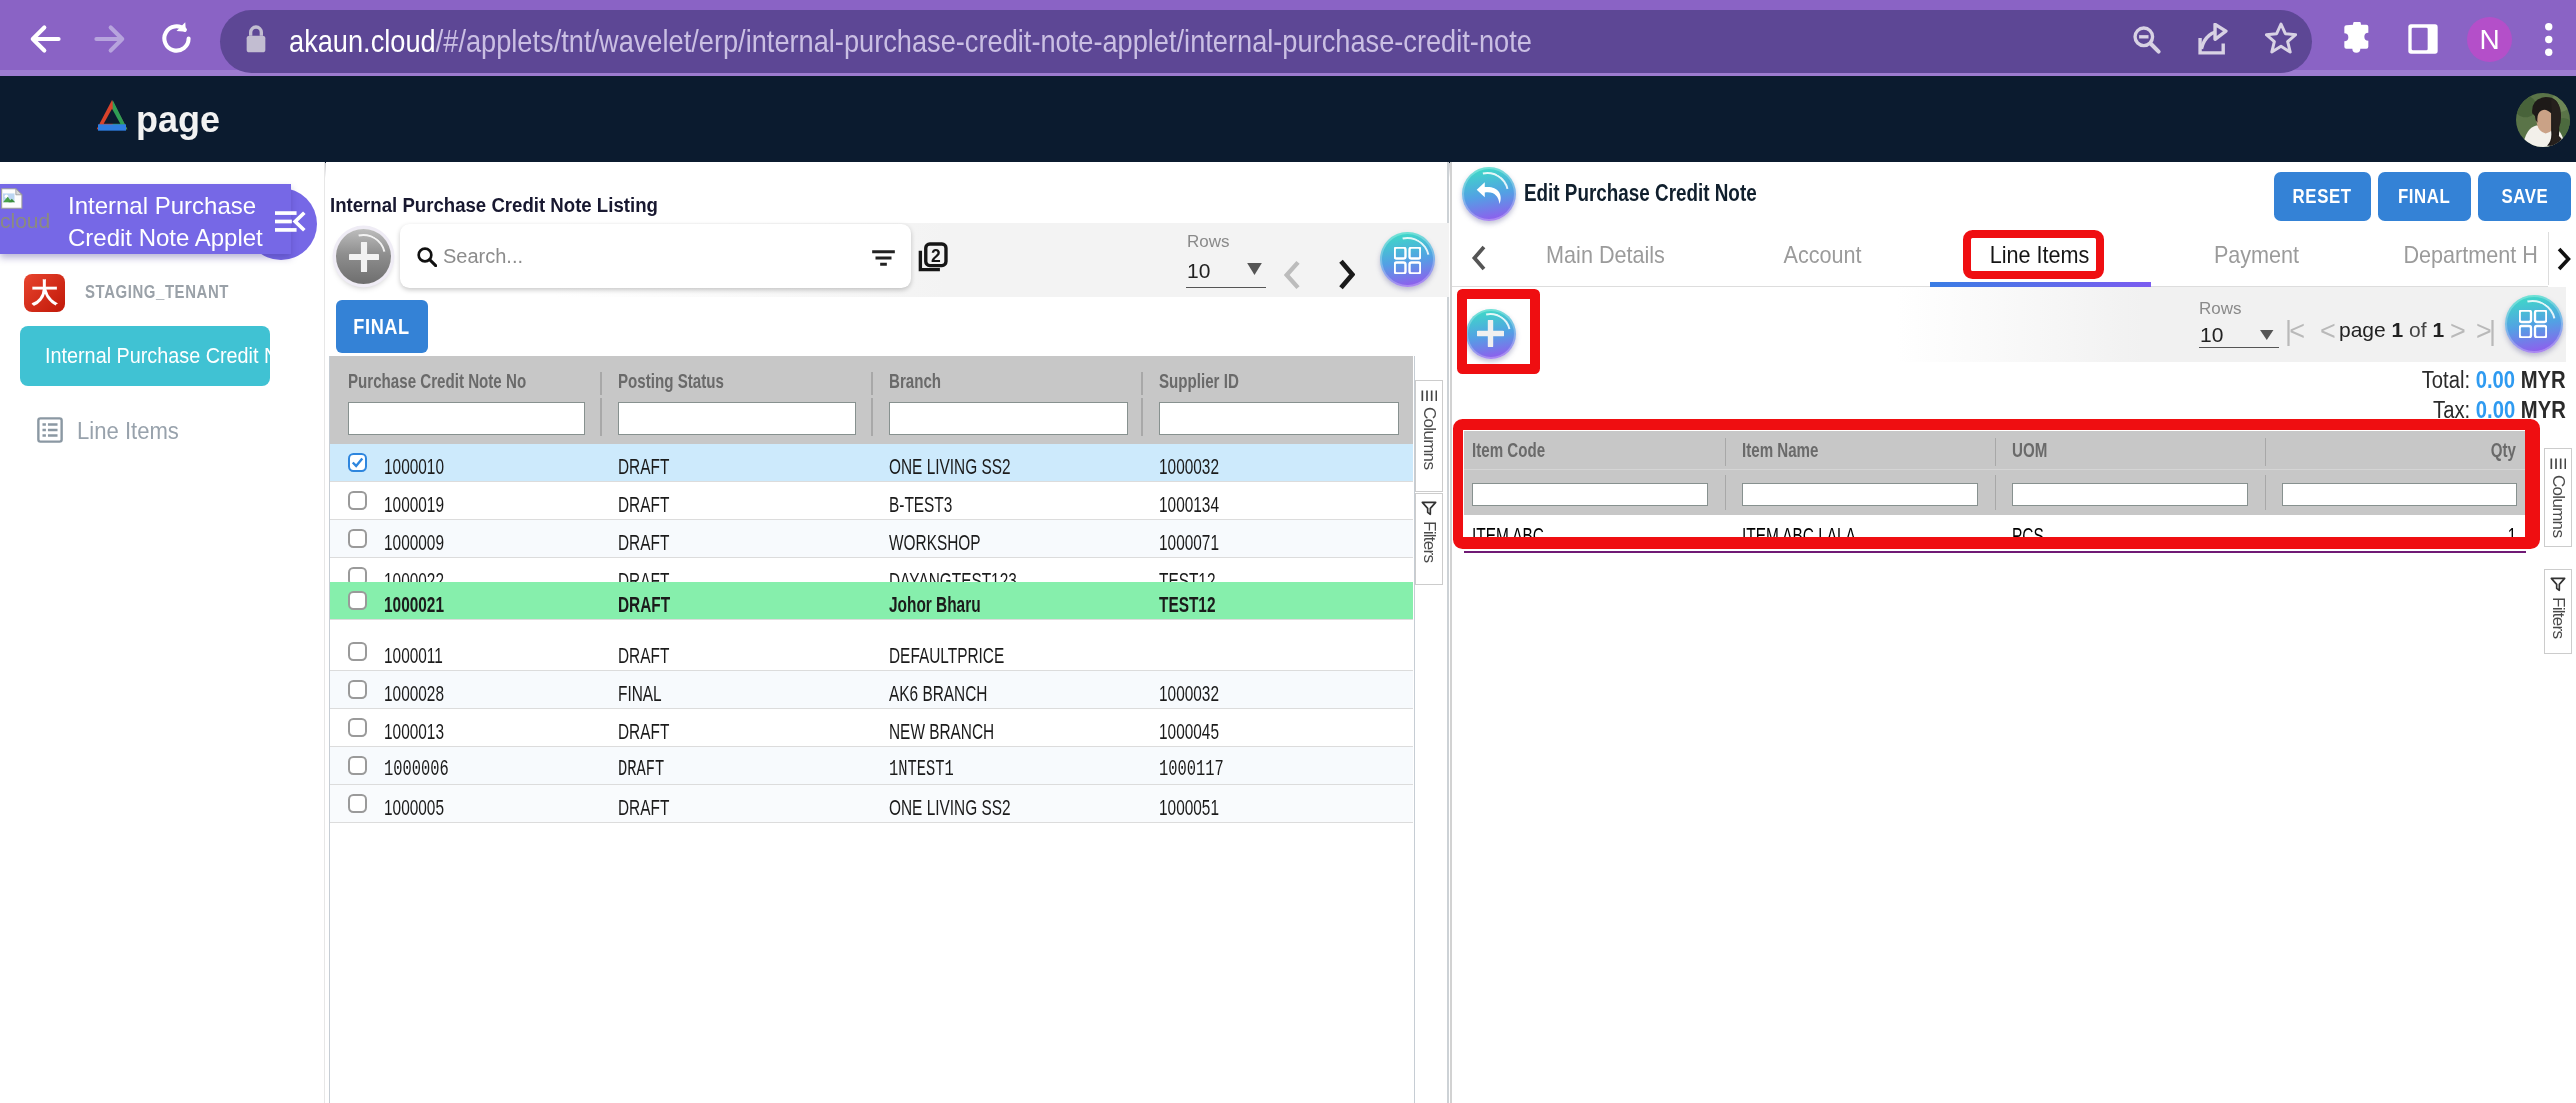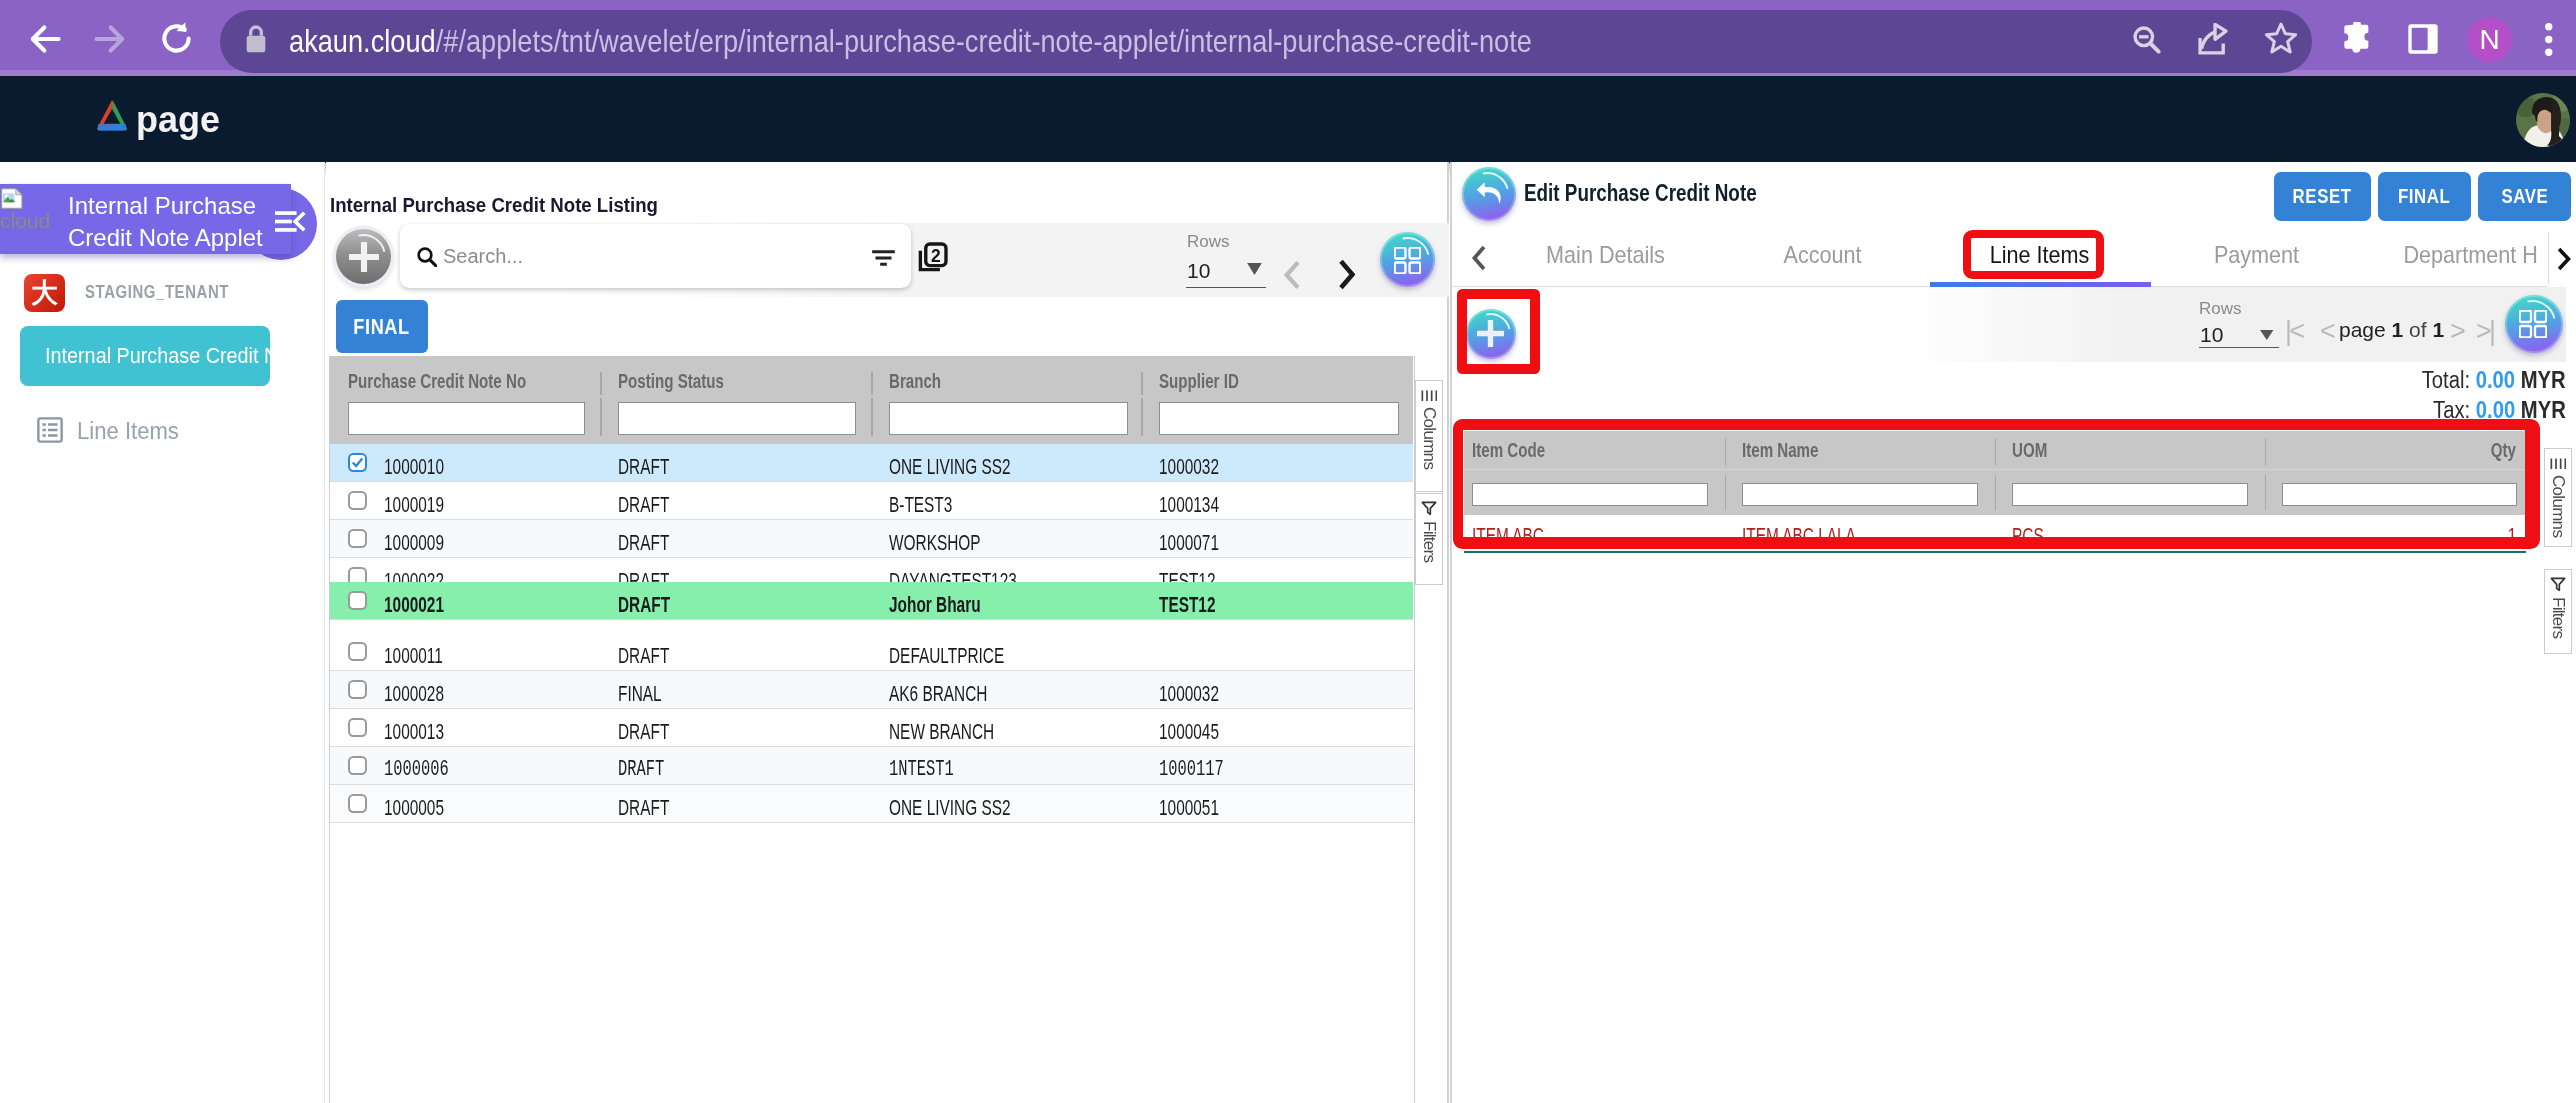--- a/index.html
+++ b/index.html
@@ -73,21 +73,21 @@
   #tab-underline { position:absolute; left:478px; top:50px; width:221px; height:6px;
      background:linear-gradient(90deg,#3a7de4,#7b5cf0); }
   #rp-toolbar { position:absolute; left:0px; top:125px; width:1114px; height:75px;
      background:linear-gradient(90deg,#ffffff 40%,#f1f1f1 62%); }
   #rp-totals { position:absolute; left:0; top:200px; width:1116px; }
   .tot-line { position:absolute; right:2px; white-space:nowrap; font-size:23px; color:#2b2b2b; transform:scaleX(0.88); transform-origin:100% 50%; }
   .tot-line b.blue { color:#2f9bf1; }
   #rtable { position:absolute; left:11.5px; top:269px; width:1067px; }
   .rth-head { position:absolute; left:0; top:0px; width:1062px; height:39px; background:#c7c7c7; border-bottom:1.4px solid #d5d5d5; }
   .rth-filter { position:absolute; left:0; top:39px; width:1062px; height:45px; background:#c7c7c7; }
-  .rrow { position:absolute; left:0; top:84px; width:1062px; height:38px; border-bottom:2px solid #0f766e; font-size:22px; color:#b91c1c; }
+  .rrow { position:absolute; left:0; top:84px; width:1062px; height:38px; border-bottom:2px solid #701a75; font-size:22px; color:#000000; }
 
   
   .red { position:absolute; border:8px solid #ef0e11; border-radius:9.5px; }
 
   .gradbtn { position:absolute; border-radius:50%;
      background:linear-gradient(170deg,#3ddcc6 5%,#53a0e4 52%,#9b51ef 100%);
      box-shadow:0 2.7px 5.4px rgba(80,80,140,.35), inset 0 0 0 2px rgba(255,255,255,.25); }
   .graybtn { position:absolute; border-radius:50%;
      background:linear-gradient(180deg,#bdbdbd 0%,#8f8f8f 45%,#6e6e6e 100%);
      box-shadow:0 0 0 3.4px #efecf5, 0 3.4px 6px rgba(0,0,0,.25); }

